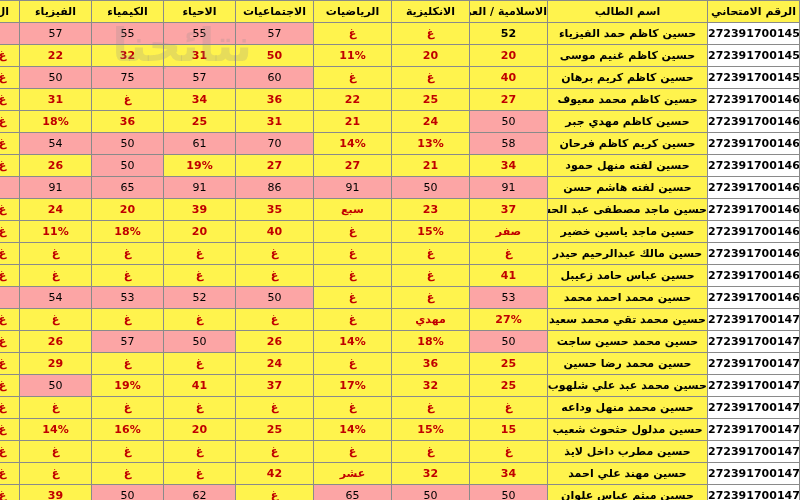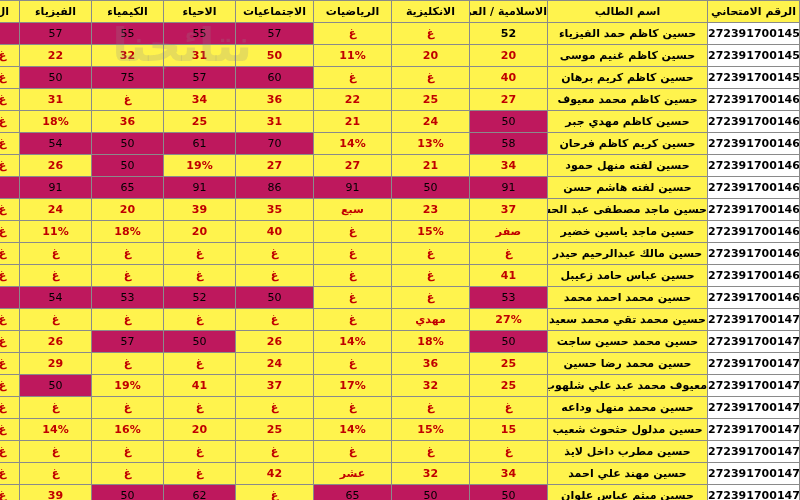--- a/index.html
+++ b/index.html
@@ -56,21 +56,21 @@
     font-weight: bold;
     font-size: 11.5px;
     background: #ffffff;
     direction: ltr;
   }
   td.hl {
     background: #fff34d;
     font-weight: bold;
   }
   td.plain {
-    background: #be185d;
+    background: #fca5a5;
     margin-top: 32px;
   }
   td.red {
     color: #c00000;
   }
   .watermark {
     position: absolute;
     top: 18px;
     right: 548px;
     font-size: 46px;
@@ -298,21 +298,21 @@
         <td class="hl red">36</td>
         <td class="hl red">غ</td>
         <td class="hl red">24</td>
         <td class="hl red">غ</td>
         <td class="hl red">غ</td>
         <td class="hl red">29</td>
         <td class="hl red">غ</td>
       </tr>
       <tr>
         <td class="cell-exam">27239170014738</td>
-        <td class="cell-name">معيوف محمد عبد علي شلهوب</td>
+        <td class="cell-name">حسين محمد عبد علي شلهوب</td>
         <td class="hl red">25</td>
         <td class="hl red">32</td>
         <td class="hl red">17%</td>
         <td class="hl red">37</td>
         <td class="hl red">41</td>
         <td class="hl red">19%</td>
         <td class="plain">50</td>
         <td class="hl red">غ</td>
       </tr>
       <tr>

